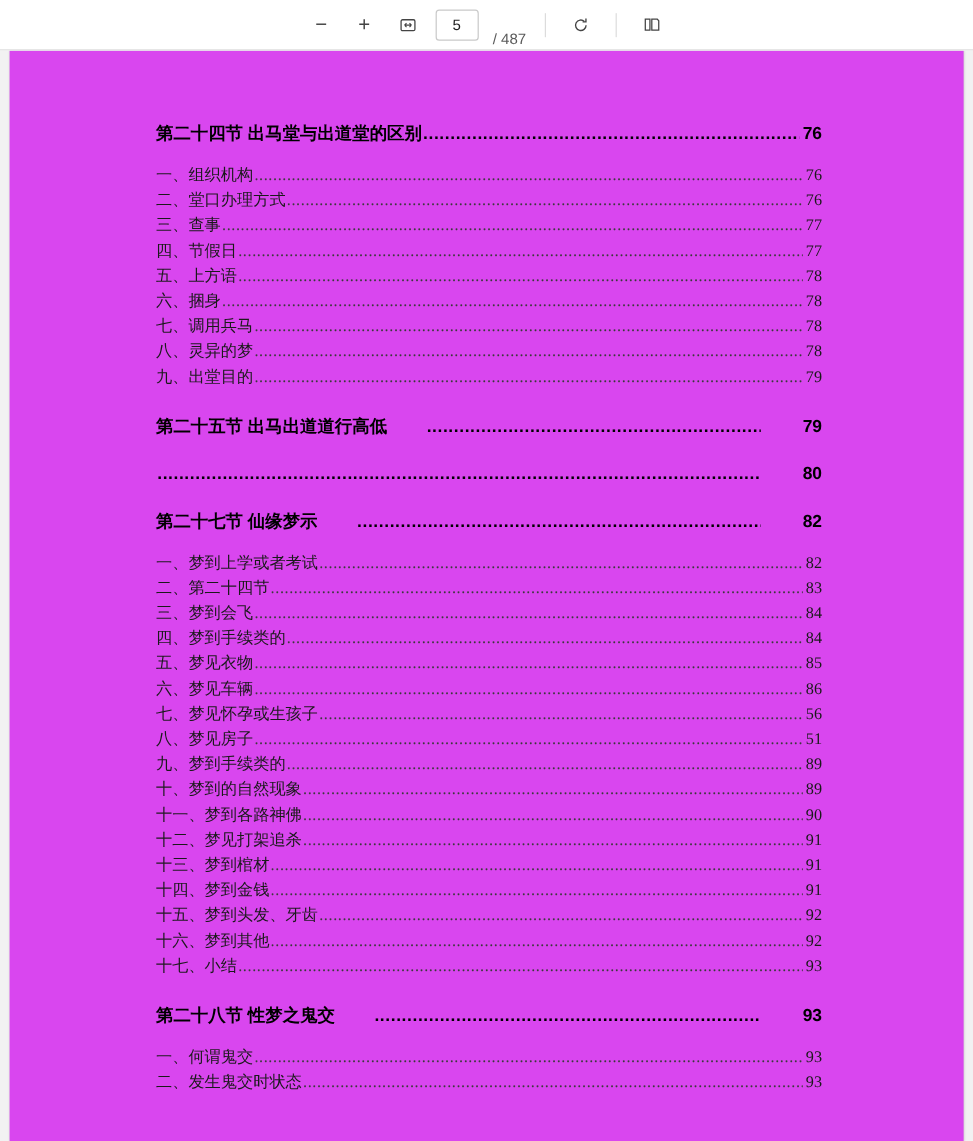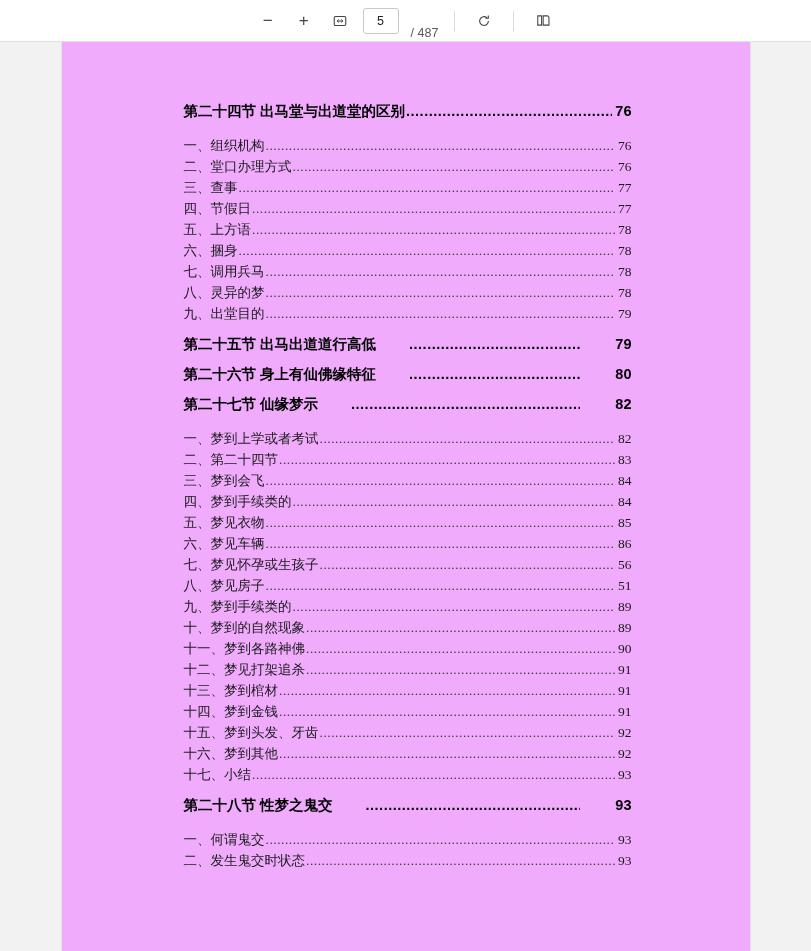--- a/index.html
+++ b/index.html
@@ -69,22 +69,22 @@
 
   
   .viewport {
     height: 910px;
     overflow: hidden;
     background: #f2f2f2;
     display: flex;
     justify-content: center;
   }
   .page {
-    width: 688px;
-    background: #f0abfc;
+    width: 795px;
+    background: #d946ef;
     box-shadow: 0 0 2px rgba(0,0,0,0.18);
     padding: 60px 118px 0 122px;
     box-sizing: border-box;
   }
 
   .toc-entry {
     display: flex;
     align-items: baseline;
     font-family: "Liberation Sans", sans-serif;
     white-space: nowrap;
@@ -113,21 +113,21 @@
   }
   .lvl1 .toc-title, .lvl1 .toc-page { color: #000; }
   .lvl1 .leader { color: #000; font-weight: bold; }
 
   
   .lvl2 {
     font-size: 13.5px;
     line-height: 21px;
     font-family: Liberation Serif, serif;
   }
-  .gap-before { margin-top: 11px; gap: 32px; }
+  .gap-before { margin-top: 22px; gap: 32px; }
   .gap-small { margin-top: 14px; }
 </style>
 </head>
 <body>
 
 <div class="toolbar">
   <button class="tb-btn">−</button>
   <button class="tb-btn">+</button>
   <button class="tb-btn">
     <svg class="icon-svg" width="17" height="14" viewBox="0 0 17 14" aria-hidden="true">
@@ -205,21 +205,20 @@
           <span class="toc-title">九、出堂目的</span>
           <span class="leader">....................................................................................................................................................................................</span>
           <span class="toc-page">79</span>
         </div>
         <div class="toc-entry lvl1 gap-before">
           <span class="toc-title">第二十五节  出马出道道行高低</span>
           <span class="leader">....................................................................................................................................................................................</span>
           <span class="toc-page">79</span>
         </div>
         <div class="toc-entry lvl1 gap-before">
-          <span class="toc-title">第二十六节  身上有仙佛缘特征</span>
           <span class="leader">....................................................................................................................................................................................</span>
           <span class="toc-page">80</span>
         </div>
         <div class="toc-entry lvl1 gap-before">
           <span class="toc-title">第二十七节  仙缘梦示</span>
           <span class="leader">....................................................................................................................................................................................</span>
           <span class="toc-page">82</span>
         </div>
         <div class="toc-entry lvl2 gap-small">
           <span class="toc-title">一、梦到上学或者考试</span>

